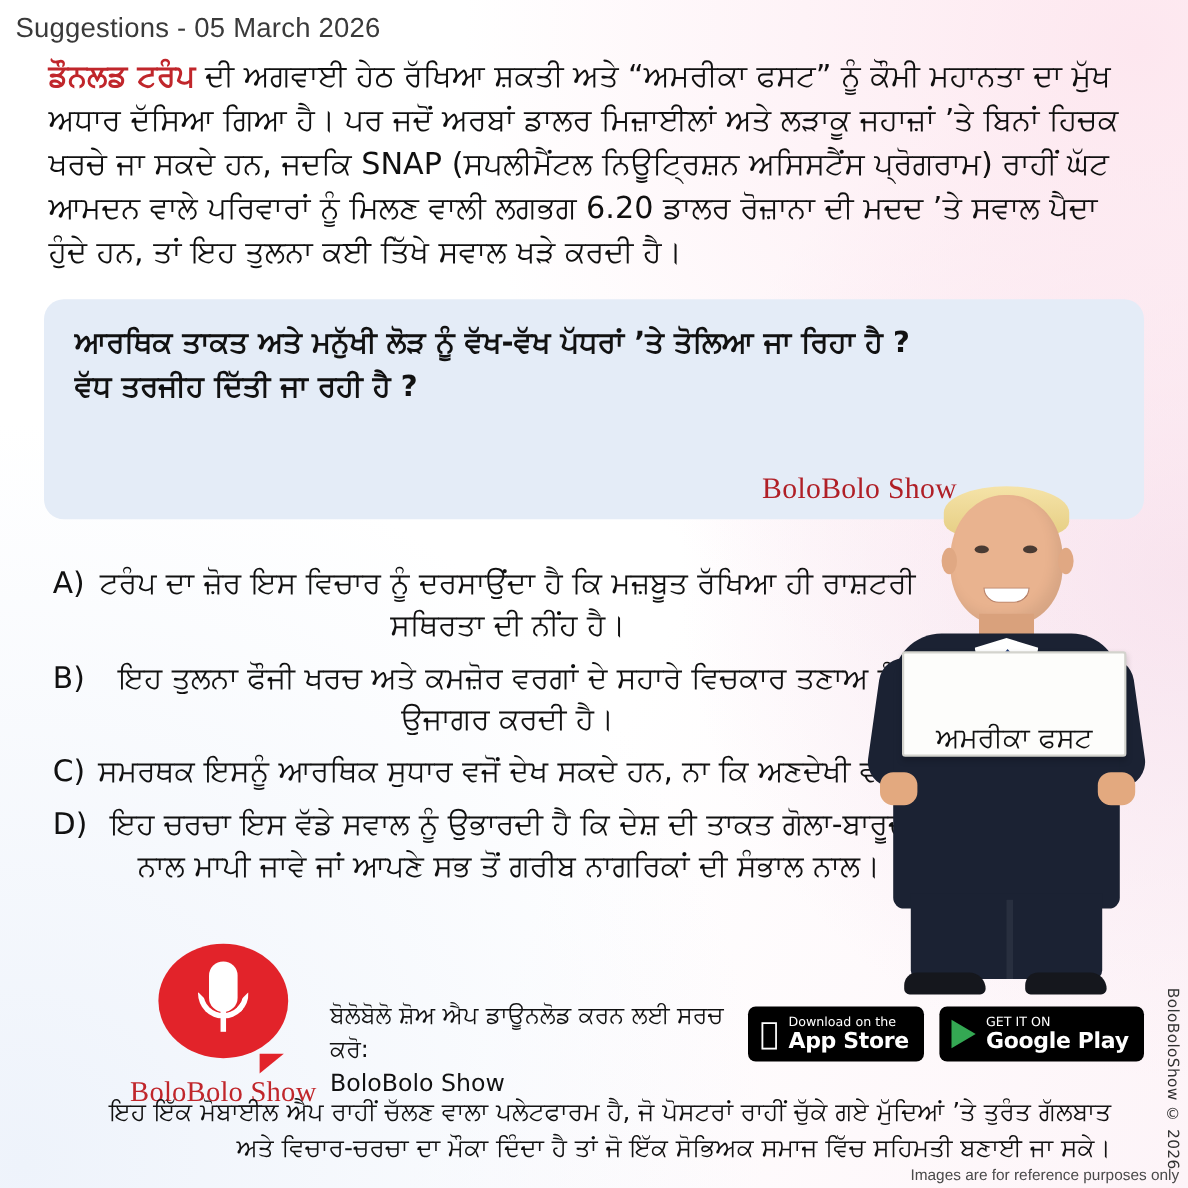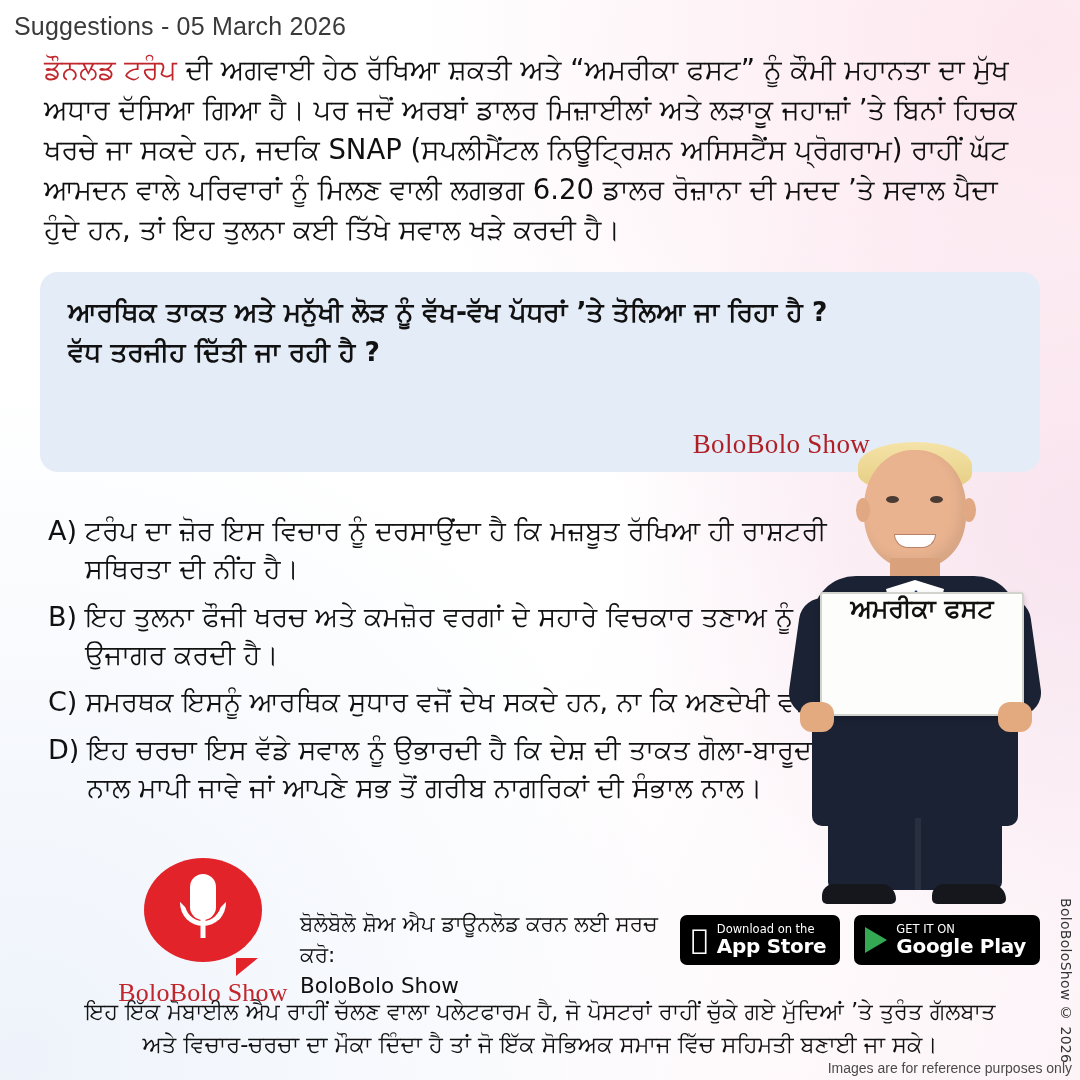--- a/index.html
+++ b/index.html
@@ -42,21 +42,21 @@
     top: 50px;
     left: 44px;
     width: 990px;
     font-size: 27.5px;
     line-height: 1.45;
     color: #101010;
     text-align: left;
   }
   .intro b {
     color: #c0262b;
-    font-weight: normal;
+    font-weight: bold;
     margin-top: 28px;
   }
 
   
   .qbox {
     position: absolute;
     top: 272px;
     left: 40px;
     width: 1000px;
     min-height: 200px;
@@ -93,20 +93,21 @@
   .opt {
     display: flex;
     margin-bottom: 9px;
   }
   .opt .lbl {
     flex: 0 0 auto;
     padding-right: 8px;
   }
   .opt .txt {
     flex: 1 1 auto;
+    text-align: center;
   }
 
   
   .trump {
     position: absolute;
     right: 40px;
     top: 440px;
     width: 250px;
     height: 470px;
   }
@@ -238,30 +239,29 @@
     z-index: 4;
   }
   .tr-hand-l { left: 10px; }
   .tr-hand-r { left: 208px; }
 
   .sign {
     position: absolute;
     left: 30px;
     top: 152px;
     width: 204px;
-    height: 124px;
+    height: 96px;
     background: #fdfdfb;
     border: 2px solid #d3d3cd;
     border-radius: 3px;
     box-shadow: 0 3px 6px rgba(0,0,0,0.18);
     display: flex;
-    align-items: flex-start;
+    align-items: flex-end;
     justify-content: center;
     z-index: 3;
-    font-weight: bold;
   }
   .sign span {
     font-size: 25px;
     color: #111111;
     white-space: nowrap;
   }
 
   
   .logo-block {
     position: absolute;
@@ -379,21 +379,21 @@
     writing-mode: vertical-rl;
     letter-spacing: 0.3px;
   }
 
   
   .footer-note {
     position: absolute;
     left: 70px;
     top: 995px;
     width: 940px;
-    text-align: center;
+    text-align: right;
     font-size: 22.5px;
     line-height: 1.45;
     color: #111111;
   }
   .disclaimer {
     position: absolute;
     right: 8px;
     bottom: 4px;
     font-size: 14px;
     color: #4a4a4a;

